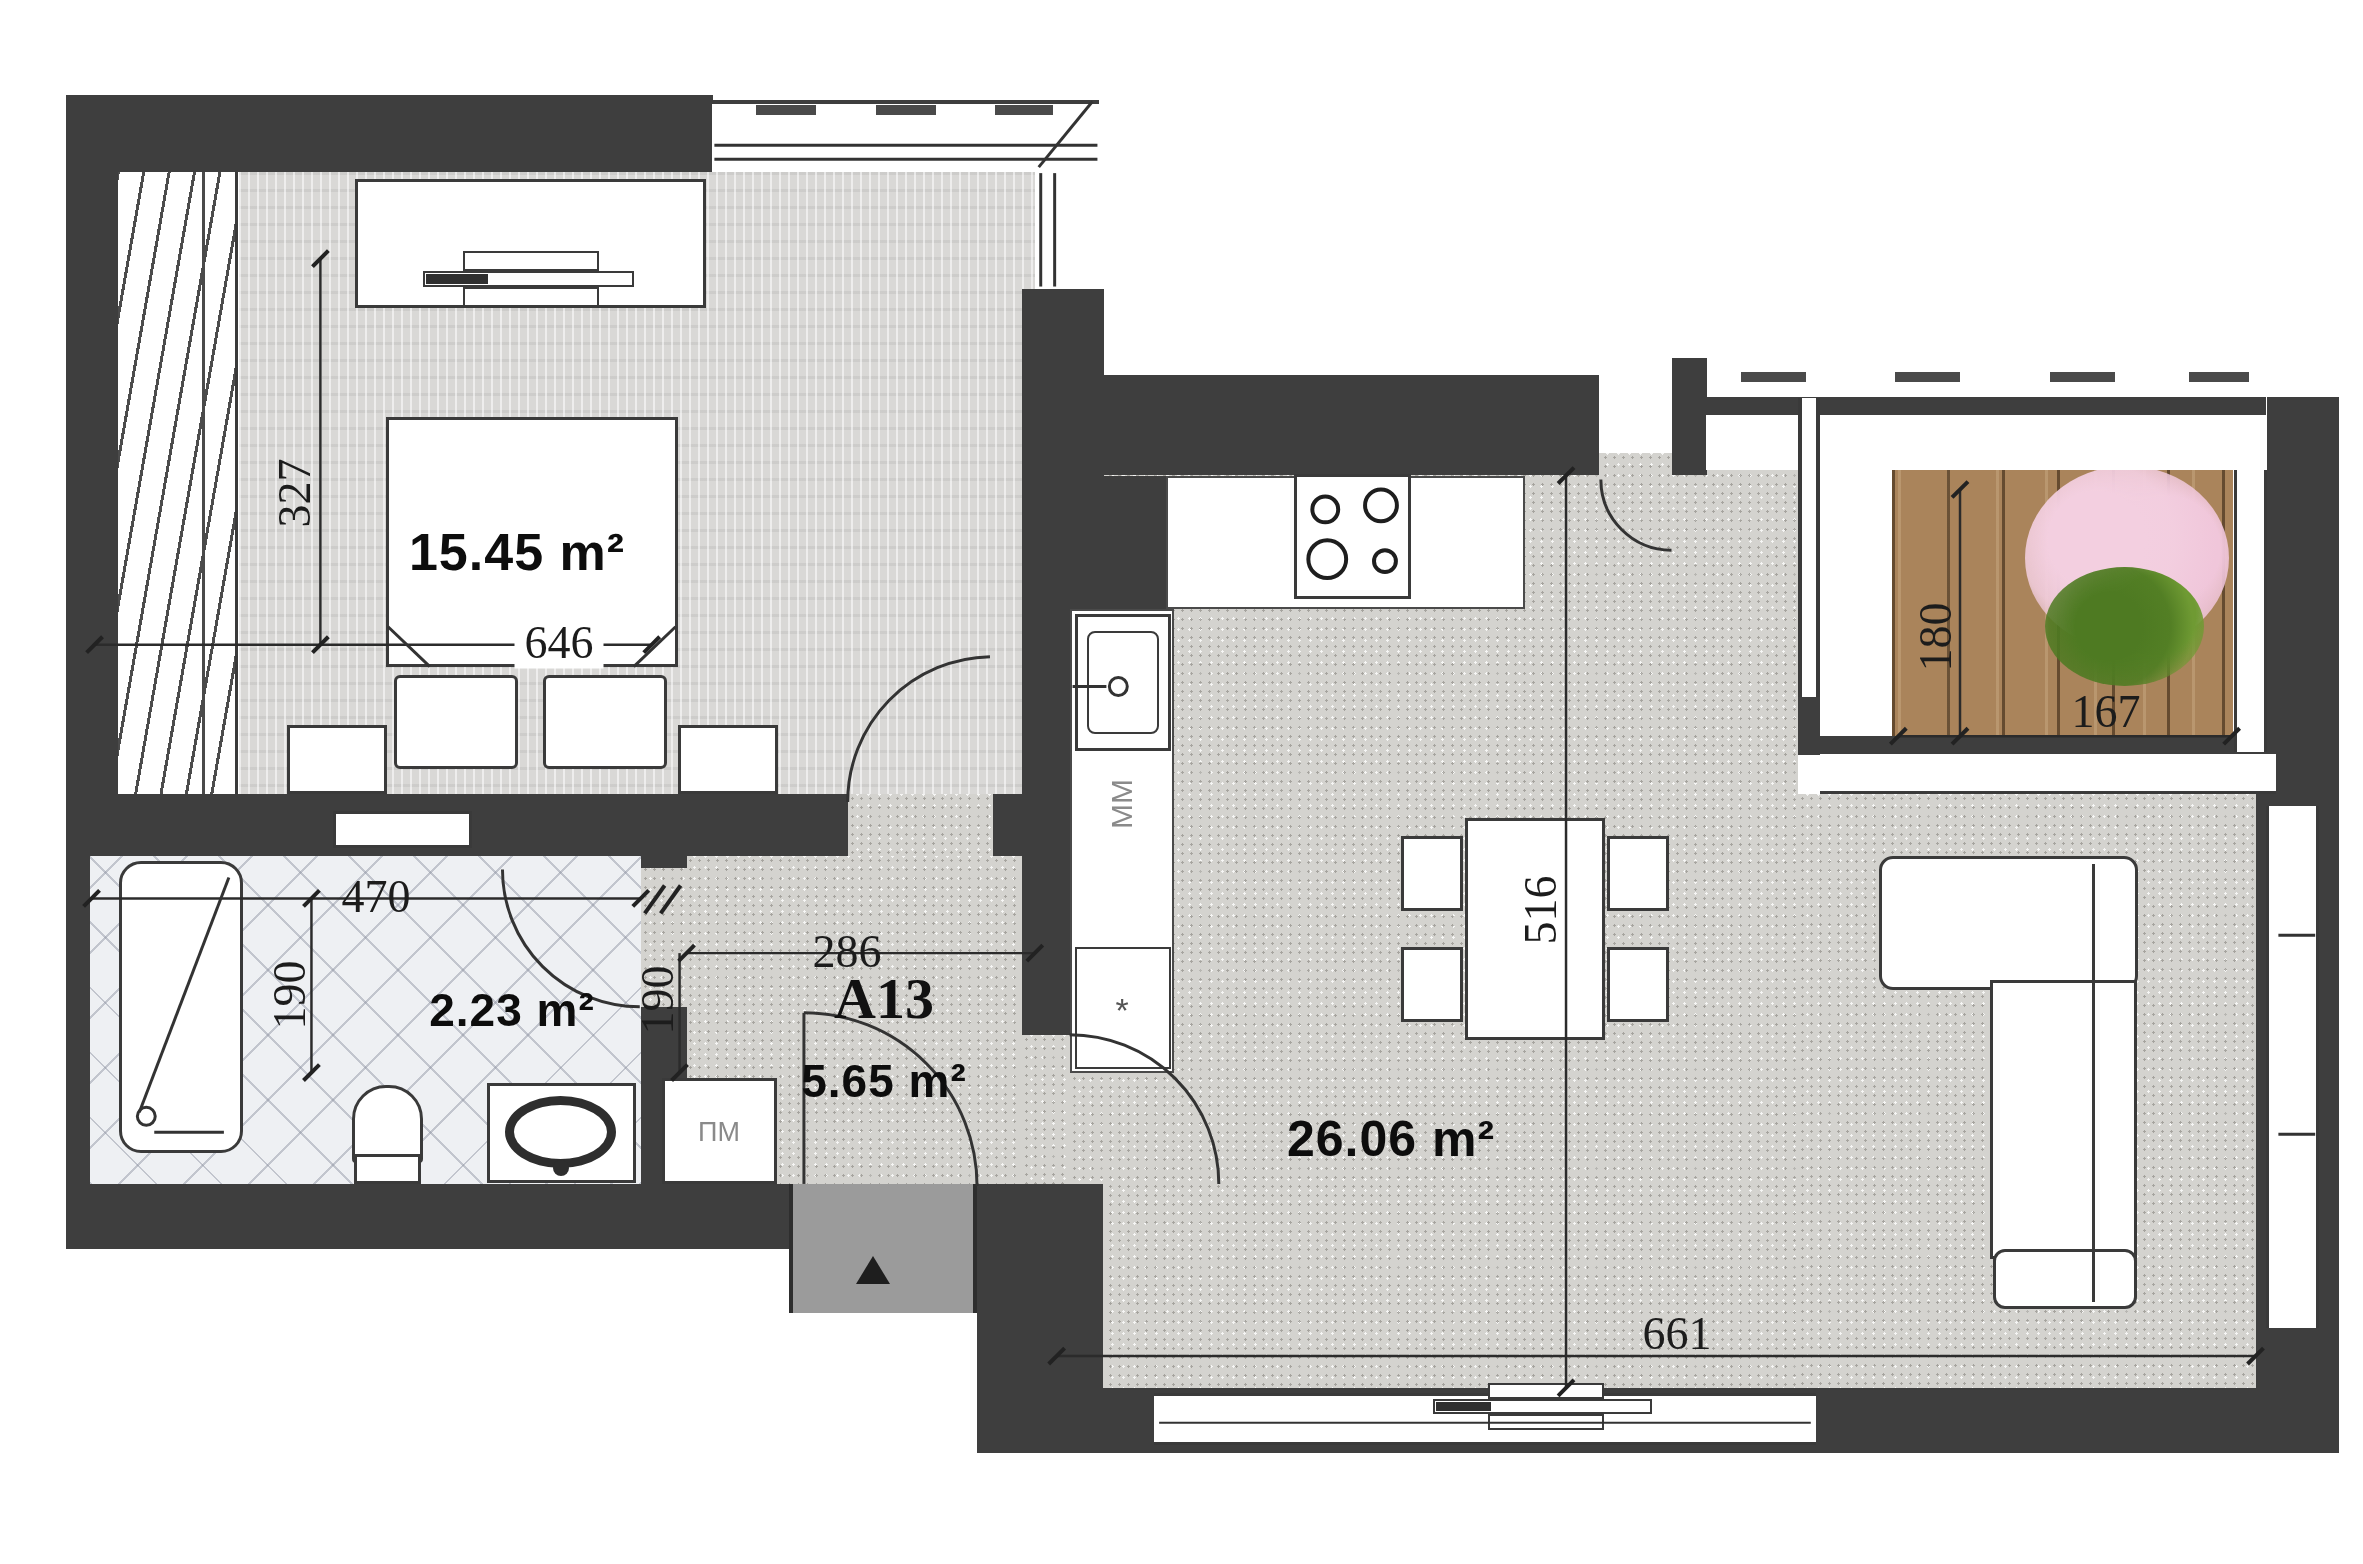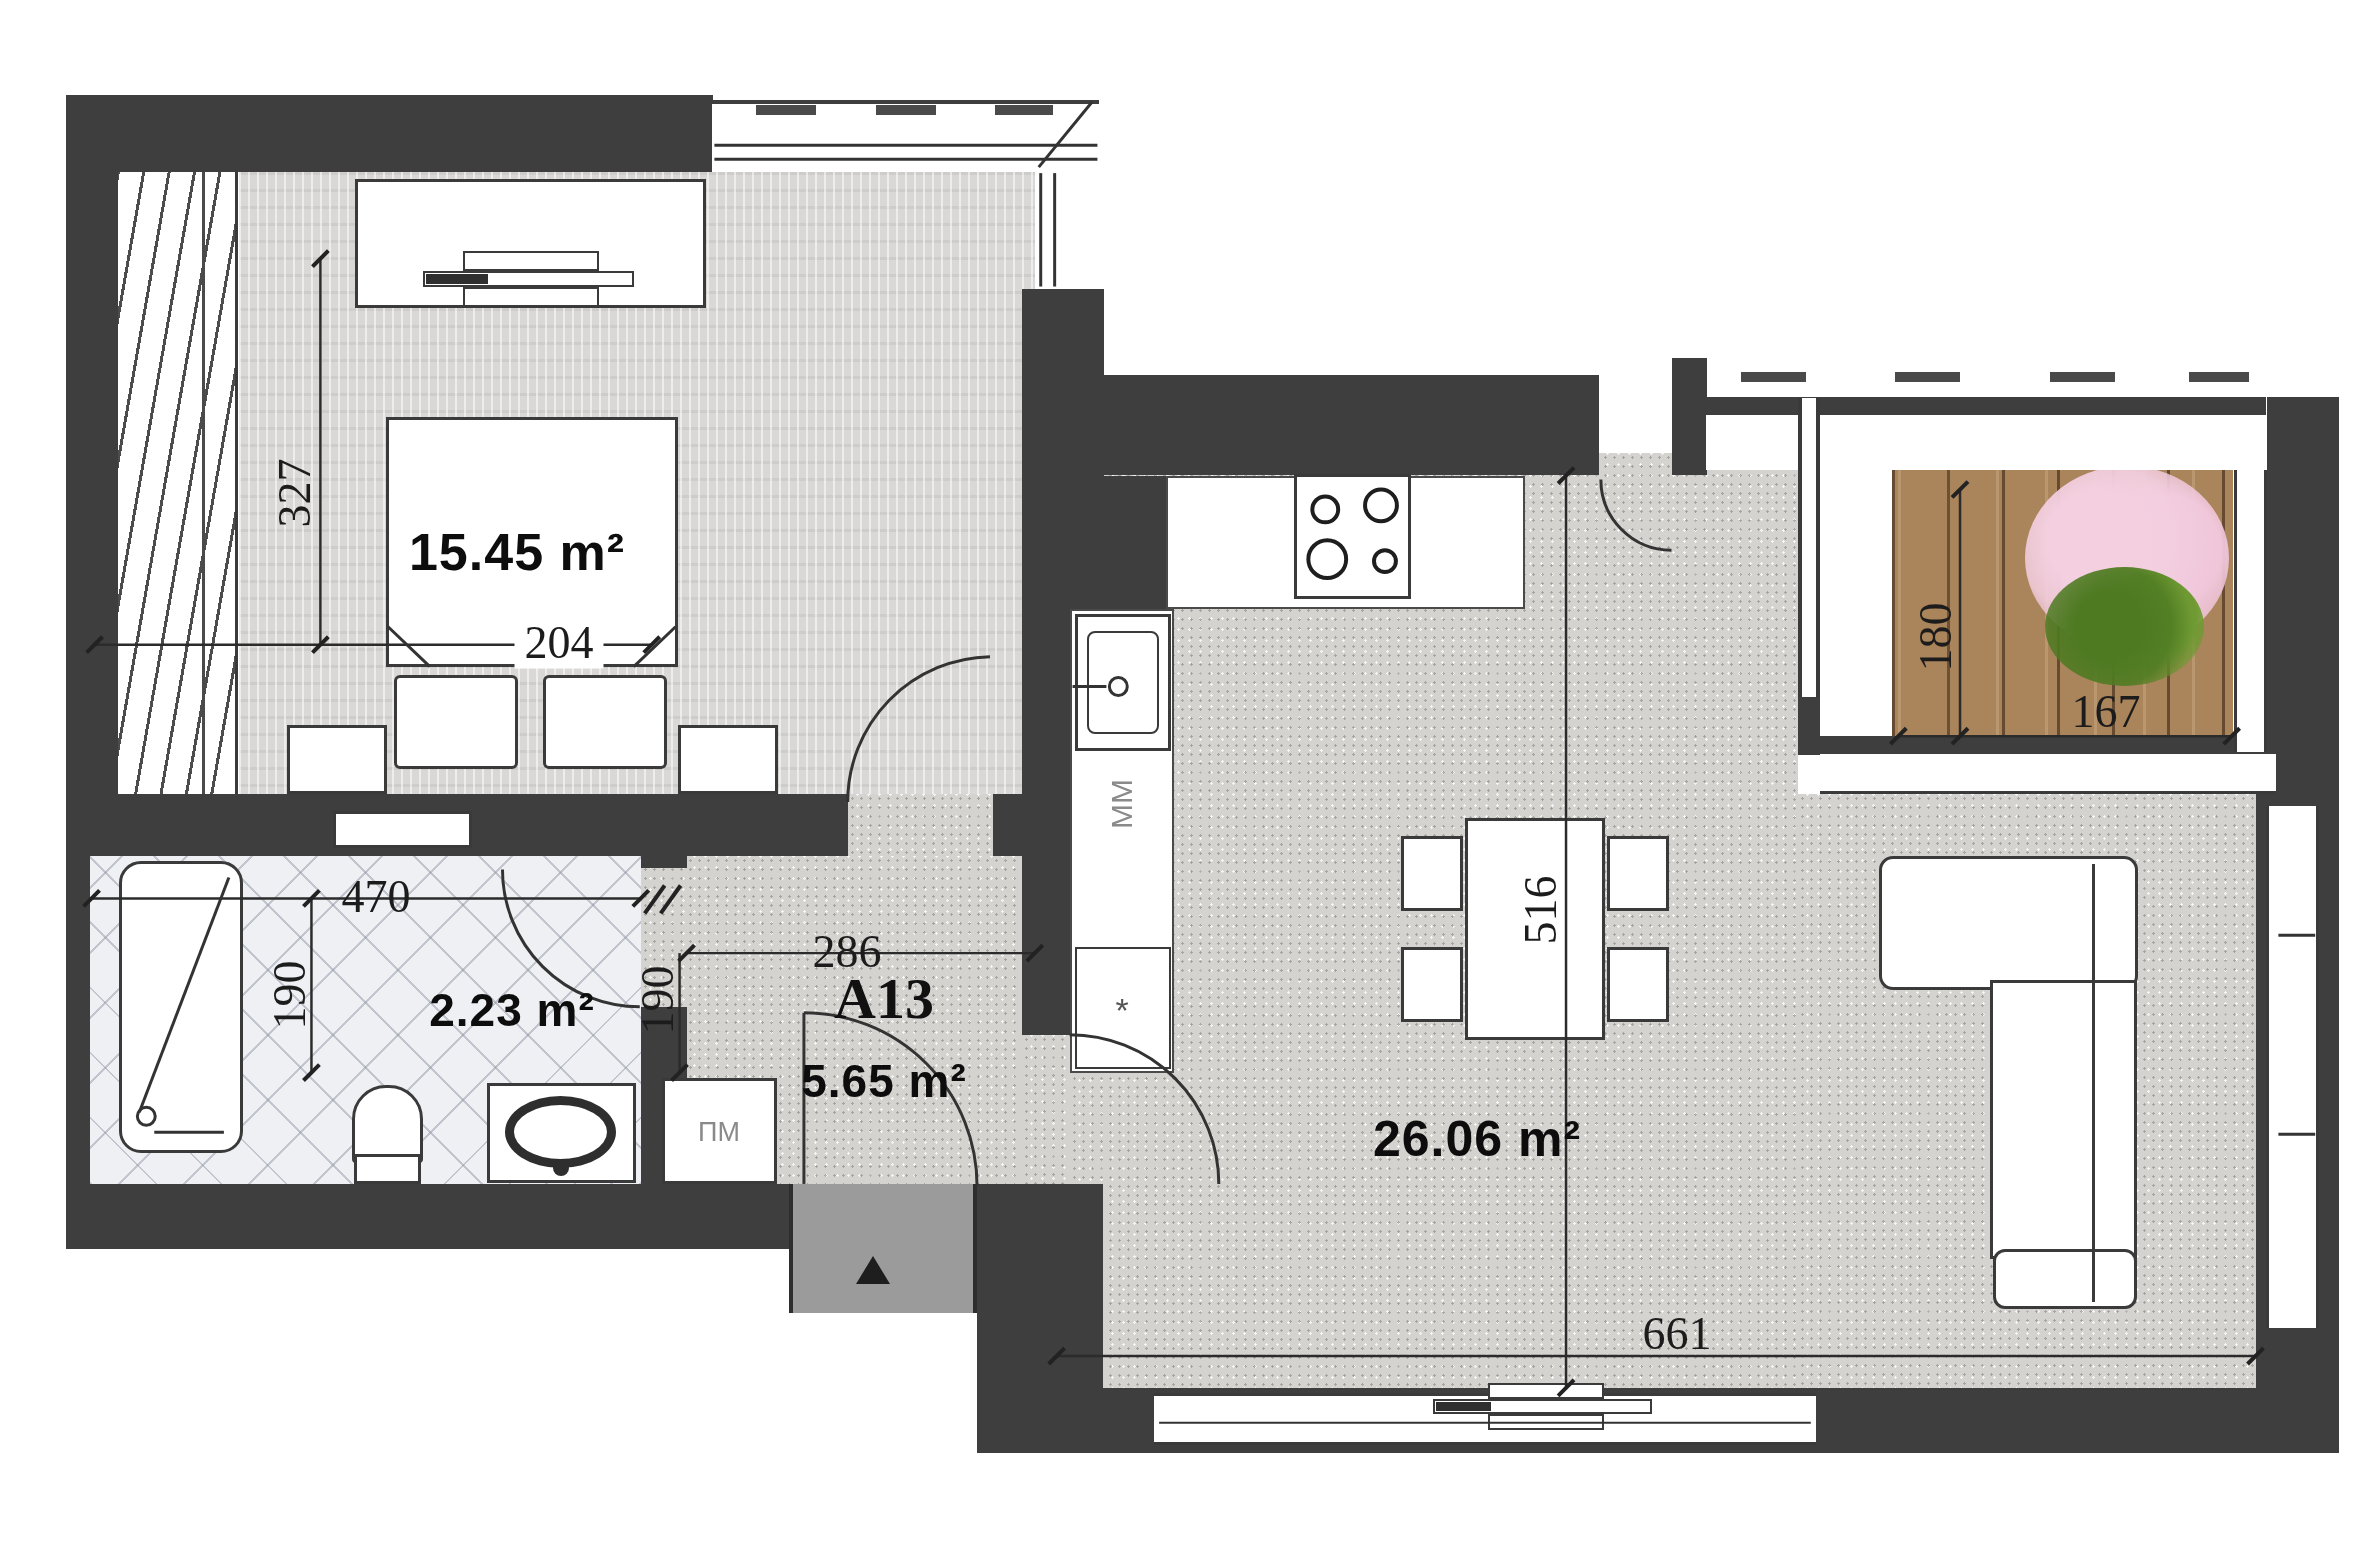--- a/index.html
+++ b/index.html
@@ -229,24 +229,24 @@
       <circle cx="1388" cy="508" r="16"></circle>
       <circle cx="1334" cy="562" r="19"></circle>
       <circle cx="1392" cy="564" r="11"></circle>
     </g>
   </svg>
 
   <div class="lbl area" style="left:517px;top:552px;font-size:52px;">15.45 m²</div>
   <div class="lbl area" style="left:512px;top:1010px;font-size:46px;">2.23 m²</div>
   <div class="lbl unit" style="left:884px;top:998px;">A13</div>
   <div class="lbl area" style="left:884px;top:1081px;font-size:46px;">5.65 m²</div>
-  <div class="lbl area" style="left:1477px;top:1139px;text-align:right;">26.06 m²</div>
+  <div class="lbl area" style="left:1391px;top:1139px;text-align:right;">26.06 m²</div>
 
   <div class="lbl dim rot" style="left:294px;top:493px;">327</div>
-  <div class="lbl dim" style="left:559px;top:642px;background:#fff;padding:0 10px;">204</div>
+  <div class="lbl dim" style="left:559px;top:642px;background:#fff;padding:0 10px;">646</div>
   <div class="lbl dim" style="left:376px;top:896px;">470</div>
   <div class="lbl dim rot" style="left:289px;top:995px;">190</div>
   <div class="lbl dim" style="left:847px;top:951px;">286</div>
   <div class="lbl dim rot" style="left:657px;top:1000px;">190</div>
   <div class="lbl dim rot" style="left:1540px;top:910px;">516</div>
   <div class="lbl dim" style="left:1677px;top:1333px;">661</div>
   <div class="lbl dim rot" style="left:1935px;top:637px;">180</div>
   <div class="lbl dim" style="left:2062px;top:711px;margin-left:44px;">167</div>
 
 </div>

